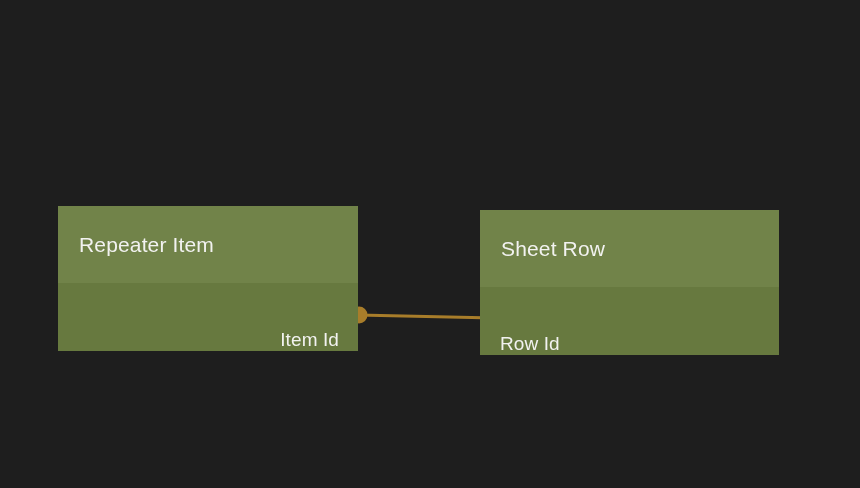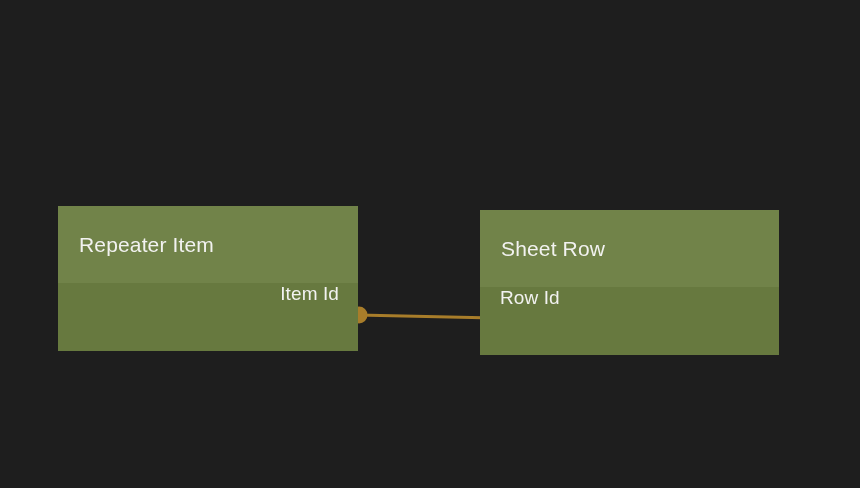--- a/index.html
+++ b/index.html
@@ -50,21 +50,21 @@
   .node-body {
     flex: 1 1 auto;
     box-sizing: border-box;
     background: #67793f;
     display: flex;
     flex-direction: column;
   }
   .field-row {
     box-sizing: border-box;
     display: flex;
-    align-items: flex-start;
+    align-items: flex-end;
     white-space: nowrap;
   }
   .field-label {
     color: #f2f2f0;
     font-size: 19px;
     font-weight: 400;
     letter-spacing: 0.1px;
     white-space: nowrap;
   }
   .align-right {
@@ -96,21 +96,21 @@
     top: 210px;
     width: 299px;
     height: 145px;
   }
   #node-sheet-row .node-header {
     height: 77px;
     padding: 0 0 0 21px;
   }
   #node-sheet-row .field-row {
     height: 68px;
-    padding: 0 0 8px 20px;
+    padding: 0 0 0 20px;
   }
 </style>
 </head>
 <body>
 
 <div id="canvas">
 
   <svg class="edge-layer" viewBox="0 0 860 488" width="860" height="488" xmlns="http://www.w3.org/2000/svg">
     <g>
       <line x1="358" y1="315" x2="494" y2="318" stroke="#a87d2a" stroke-width="3.2" stroke-linecap="butt"></line>

